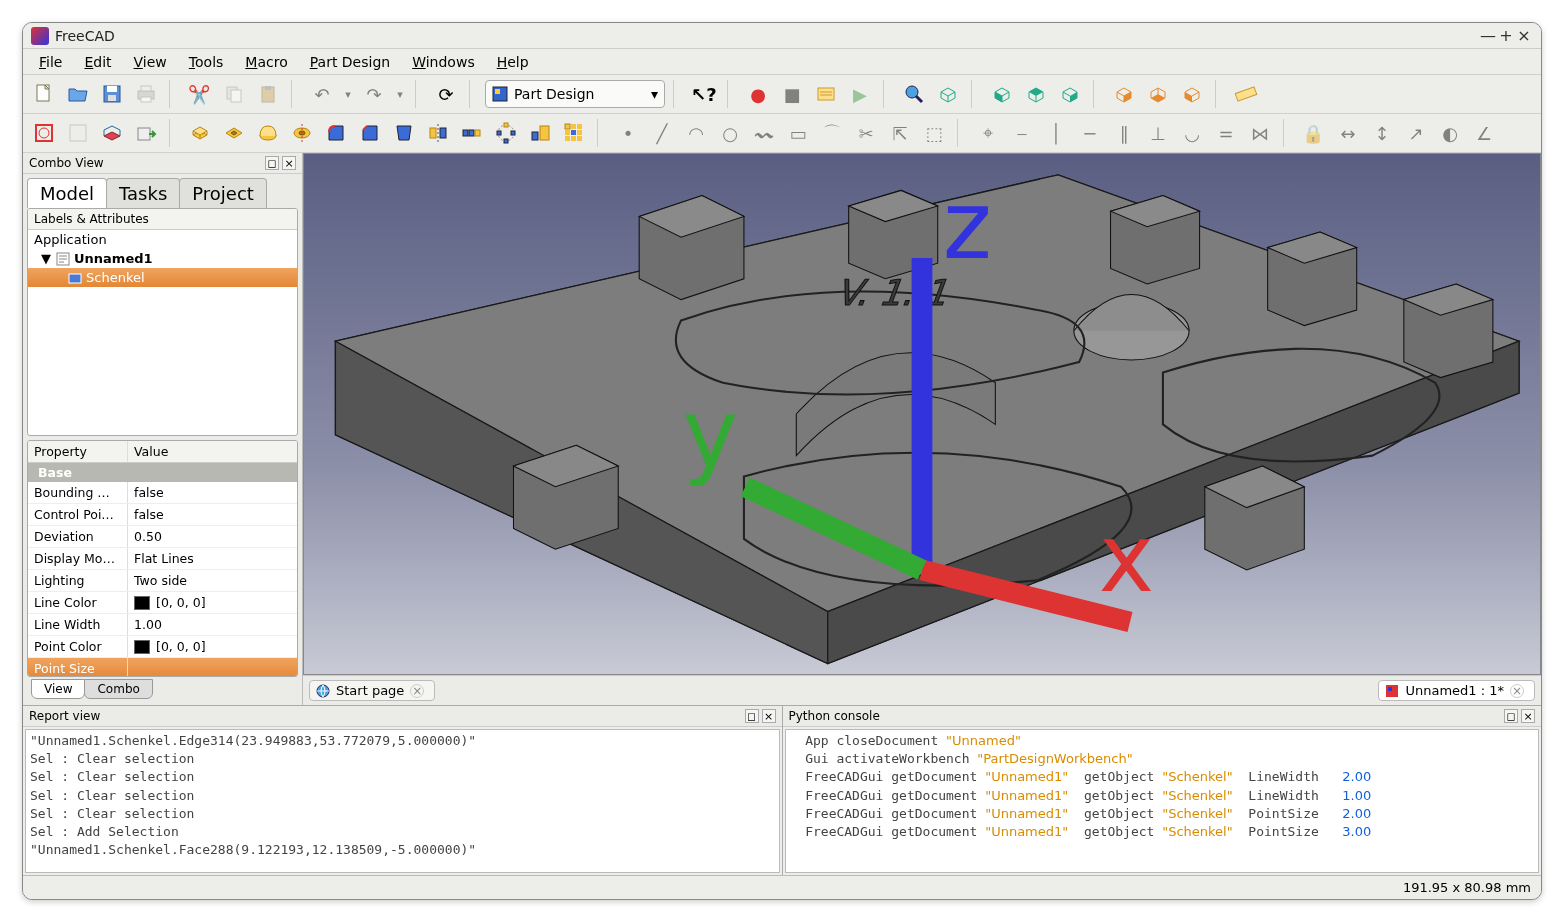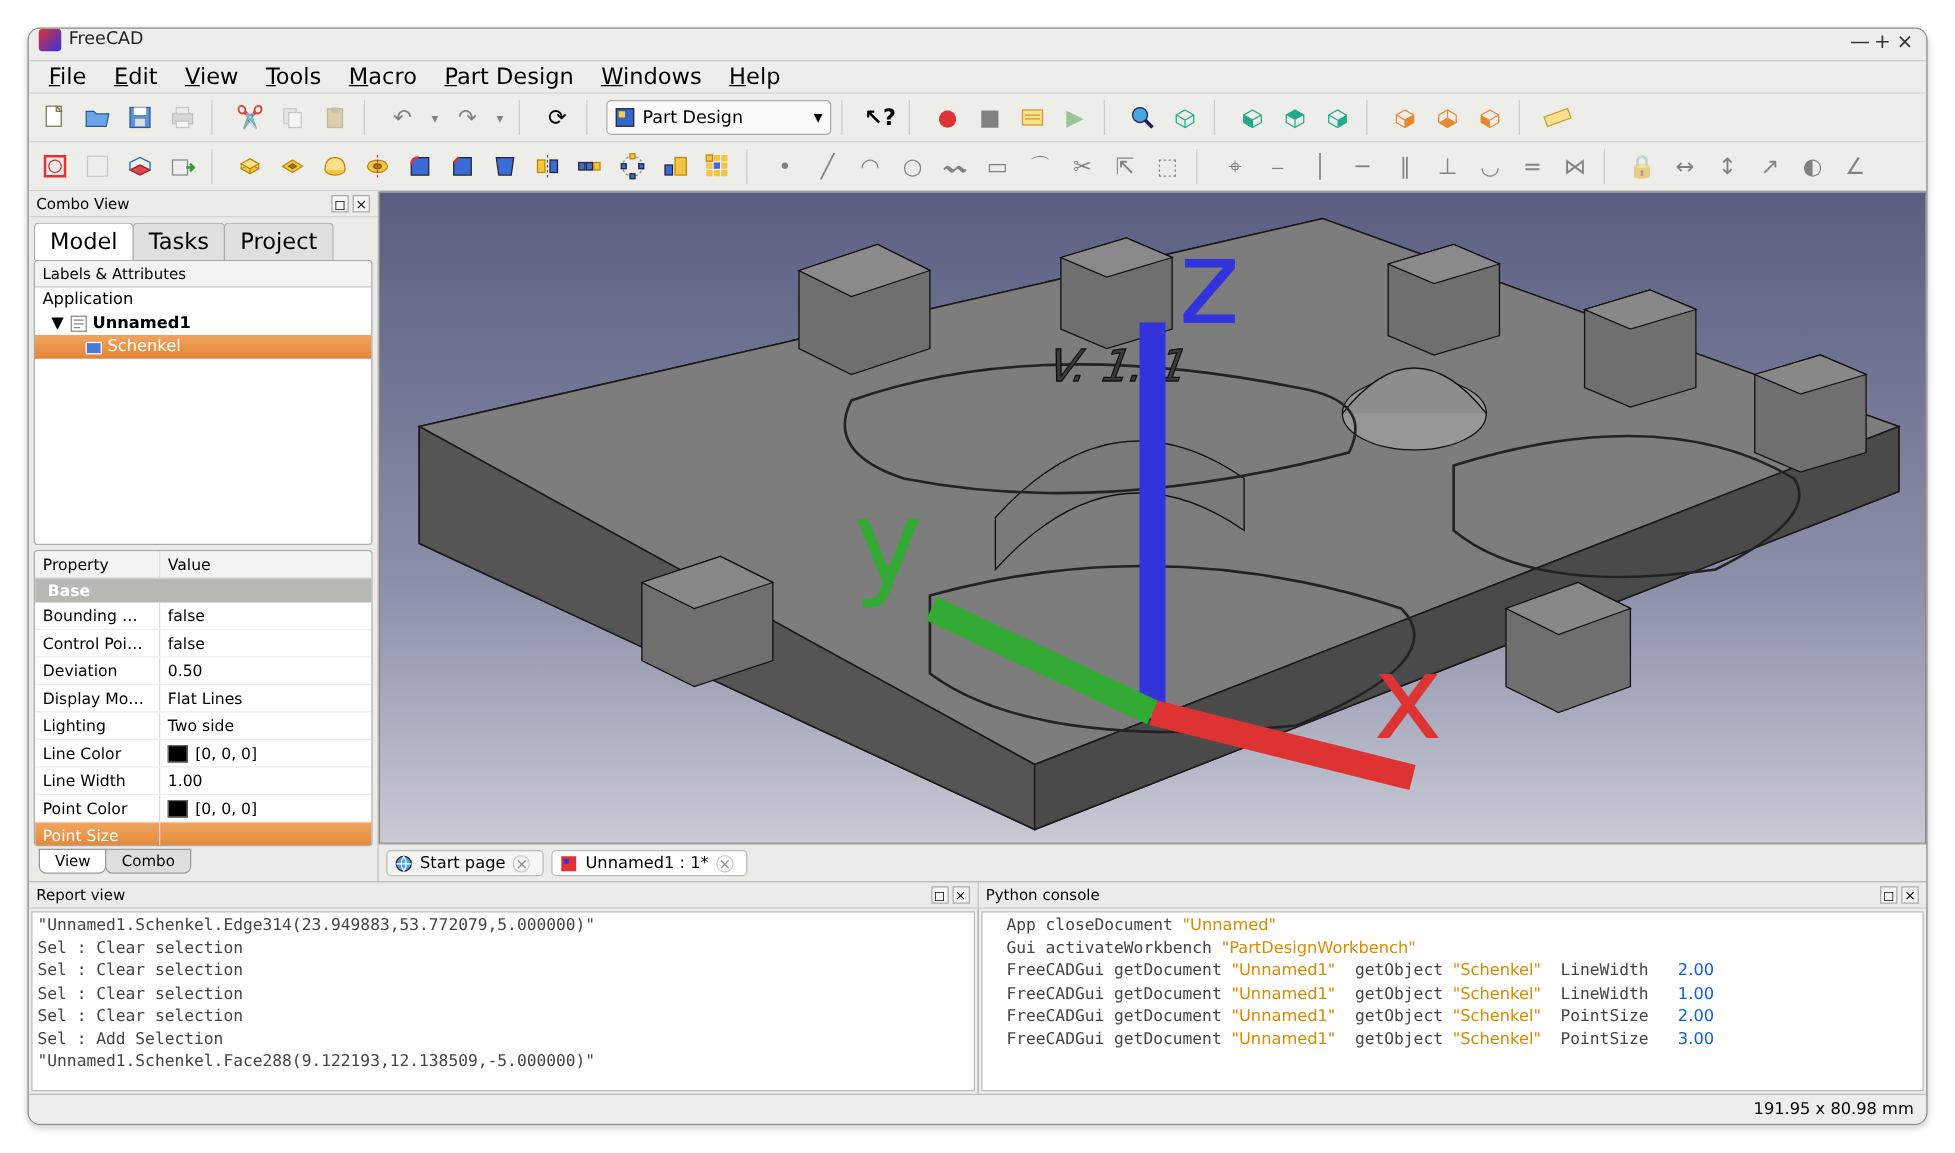--- a/index.html
+++ b/index.html
@@ -1,25 +1,25 @@
 <!DOCTYPE html>
 <html><head>
 <meta charset="utf-8">
 <style>
   * { box-sizing: border-box; margin: 0; padding: 0; font-family: "DejaVu Sans", sans-serif; }
   body { background: #fff; }
   .outer-frame { width: 1564px; height: 922px; padding: 22px; background: #fff; }
   .window { width: 100%; height: 100%; border: 1px solid #888; border-radius: 10px; overflow: hidden; background: #ededea; display: flex; flex-direction: column; box-shadow: 0 2px 6px rgba(0,0,0,0.2);}
   
-  .titlebar { height: 26px; display: flex; align-items: flex-start; padding: 0 8px; background: #ededea; border-bottom: 1px solid #ccc; font-size: 14px;}
+  .titlebar { height: 26px; display: flex; align-items: center; padding: 0 8px; background: #ededea; border-bottom: 1px solid #ccc; font-size: 14px;}
   .titlebar .app-icon { width: 18px; height: 18px; margin-right: 6px; background: linear-gradient(135deg,#d33,#33d); border-radius: 3px;}
   .titlebar .title { flex: 1; font-weight: normal; color: #222;}
   .titlebar .winbtn { width: 18px; text-align: center; font-size: 16px; cursor: pointer; color: #333;}
   
-  .menubar { height: 26px; display: flex; align-items: center; padding: 0 6px; gap: 2px; font-size: 18px; border-bottom: 1px solid #d0d0ce; text-align: center;}
+  .menubar { height: 26px; display: flex; align-items: center; padding: 0 6px; gap: 2px; font-size: 14px; border-bottom: 1px solid #d0d0ce; text-align: center;}
   .menubar .menuitem { padding: 2px 10px; cursor: pointer; }
   .menubar .menuitem span.ul { text-decoration: underline; }
   
   .toolbar { display: flex; align-items: center; padding: 4px 6px; gap: 4px; border-bottom: 1px solid #d0d0ce; background: #ededea; flex-wrap: nowrap;}
   .tbtn { width: 30px; height: 30px; display: flex; align-items: center; justify-content: center; border: 1px solid transparent; border-radius: 3px; cursor: pointer; font-size: 18px;}
   .tbtn.disabled { opacity: 0.45; cursor: default;}
   .tsep { width: 8px; height: 28px; border-left: 1px solid #ccc; margin: 0 4px;}
   .workbench-select { height: 28px; width: 180px; border: 1px solid #aaa; border-radius: 4px; background: #fafaf8; display: flex; align-items: center; padding: 0 6px; gap: 6px; font-size: 14px; cursor: pointer;}
   .workbench-select .caret { margin-left: auto;}
   
@@ -51,21 +51,21 @@
   .prop-row.selected .pc1 { color: #fff;}
   .swatch { width: 16px; height: 14px; border: 1px solid #666;}
   .vdtabs { display: flex; padding: 2px 4px; gap: 0;}
   .vdtab { padding: 2px 12px; border: 1px solid #999; font-size: 12px; background: #dedede; cursor: pointer; border-radius: 0 0 6px 6px; margin-right: -1px;}
   .vdtab.active { background: #fff;}
   
   .center-col { flex: 1; display: flex; flex-direction: column; min-width: 0;}
   .viewport { flex: 1; background: linear-gradient(#5a5e82 0%, #8b8fa8 60%, #c8cad5 100%); position: relative; border: 1px solid #888; margin: 0;}
   .viewport svg { width: 100%; height: 100%; position: absolute; inset: 0;}
   .axis-gizmo { position: absolute; right: 10px; bottom: 10px; width: 50px; height: 50px;}
-  .doc-tabs { height: 30px; display: flex; align-items: center; padding: 2px 6px; gap: 6px; background: #ebebe8; border-top: 1px solid #ccc;}
+  .doc-tabs { height: 30px; display: flex; align-items: center; padding: 2px 6px; gap: 6px; background: #ebebe8; border-top: 1px solid #ccc; justify-content: space-between;}
   .doctab { display: flex; align-items: center; gap: 6px; padding: 2px 10px 2px 6px; border: 1px solid #bbb; border-radius: 4px; background: #f5f5f2; font-size: 13px; cursor: pointer;}
   .doctab .tabclose { font-size: 12px; color: #888; border: 1px solid #ccc; border-radius: 8px; width: 14px; height: 14px; display:flex; align-items:center; justify-content:center;}
   .doctab.active { background: #fff;}
   .doctab .di { width: 14px; height: 14px; display:inline-block;}
   
   .bottom-row { height: 170px; display: flex; border-top: 1px solid #aaa;}
   .bpanel { flex: 1; display: flex; flex-direction: column; border-right: 1px solid #aaa; min-width:0;}
   .bpanel:last-child { border-right: none;}
   .bpanel .content { flex: 1; background: #fff; margin: 2px; border: 1px solid #bbb; font-family: "DejaVu Sans Mono", monospace; font-size: 13px; padding: 2px 4px; overflow: auto; white-space: pre; color: #444; line-height: 1.4;}
   .pc-str { color: #d98c00;}

